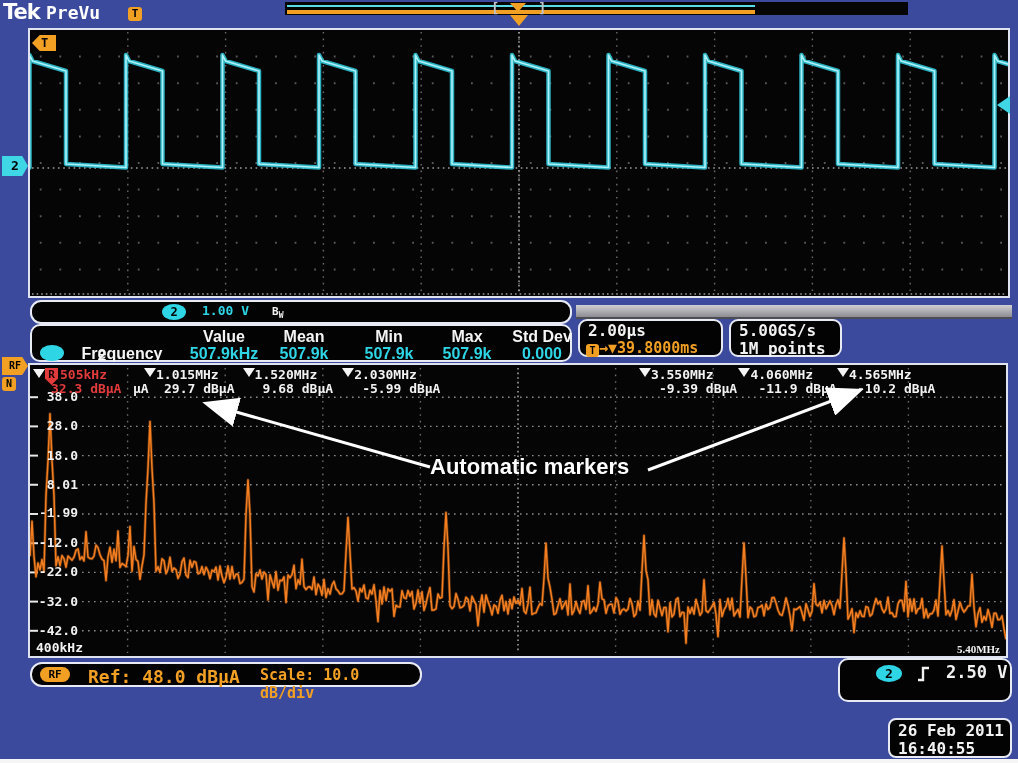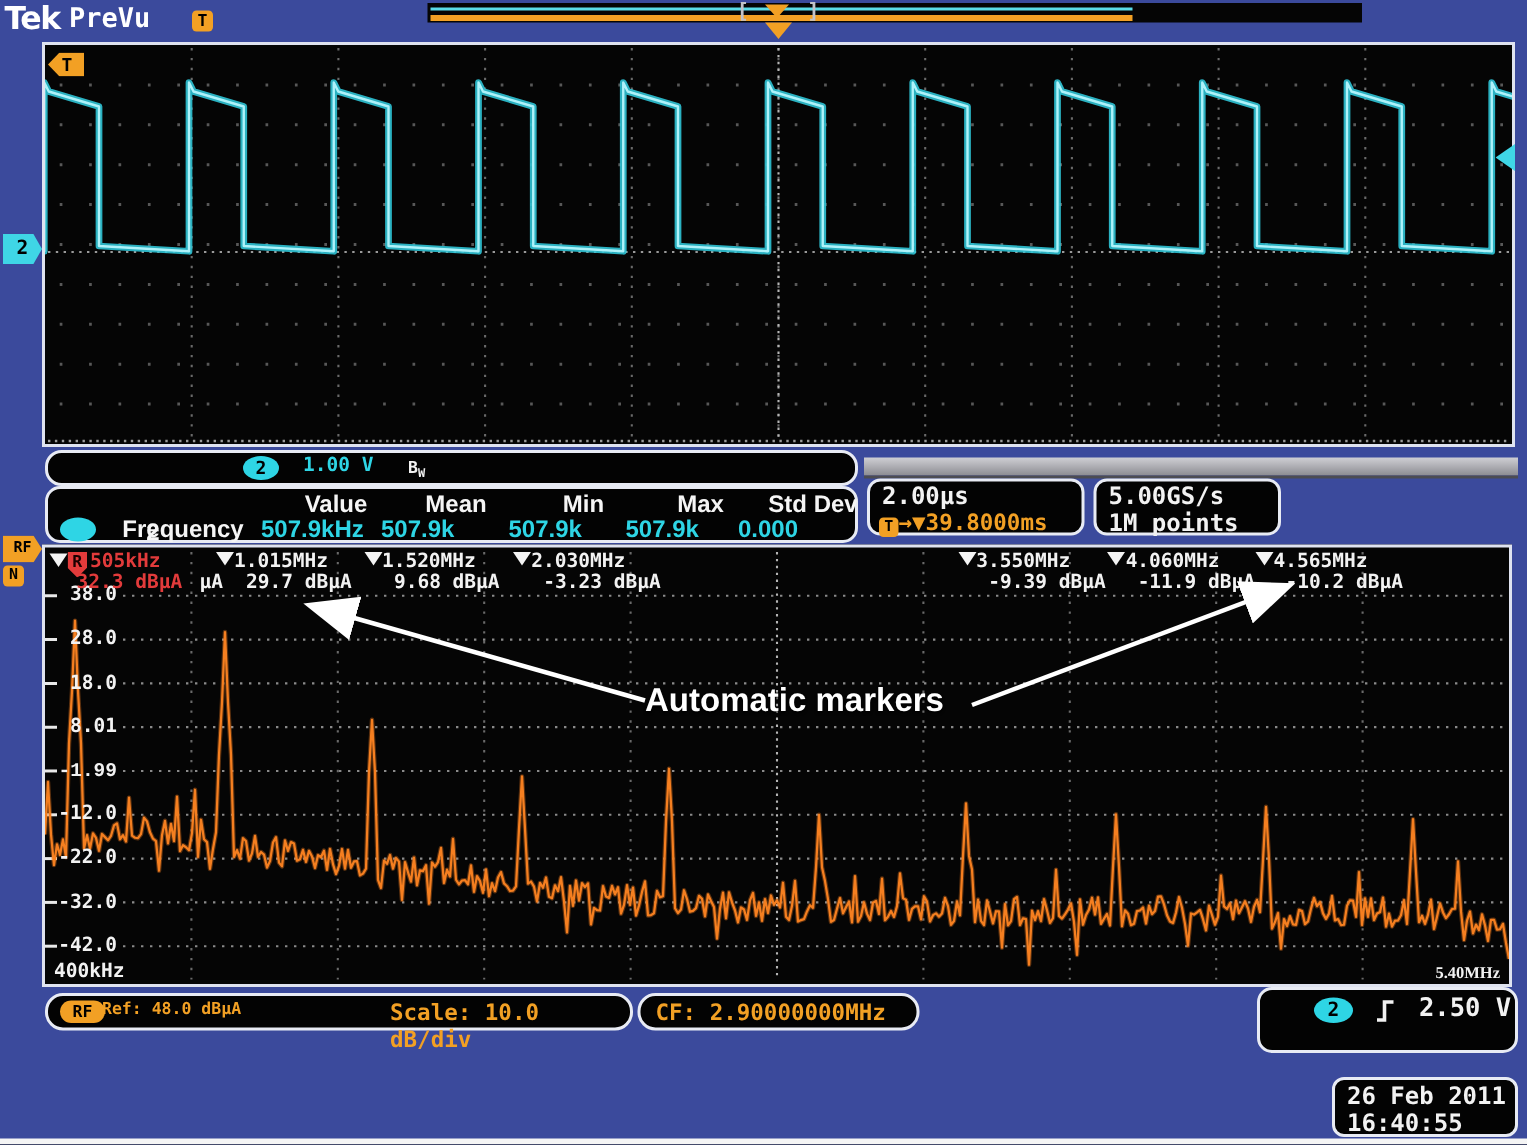--- a/index.html
+++ b/index.html
@@ -33,21 +33,21 @@
   .redtxt{color:#e23b3b;font-weight:bold;}
   .graybar{position:absolute;left:576px;top:305px;width:436px;height:12px;
            background:linear-gradient(#cfcfd4,#8c8c92);border-bottom:2px solid #4c4c52;}
   .t-arrow{position:absolute;left:2px;top:5px;width:24px;height:16px;background:#f2a024;color:#000;
            font-weight:bold;font-size:12px;line-height:16px;padding-left:9px;box-sizing:border-box;
            clip-path:polygon(0 50%,32% 0,100% 0,100% 100%,32% 100%);}
   .trig-level{position:absolute;left:997px;top:96px;width:13px;height:18px;background:#3fd6e6;
            clip-path:polygon(100% 0,100% 100%,0 50%);}
   .mhead span{position:absolute;top:2px;width:100px;text-align:center;color:#f5f5f5;
            font:bold 16px "Liberation Sans",sans-serif;}
-  .mrow span.mval{position:absolute;top:19px;width:100px;text-align:left;color:#2ed5e5;
+  .mrow span.mval{position:absolute;top:19px;width:100px;text-align:center;color:#2ed5e5;
            font-weight:bold;font-size:16px;}
   .marker-tri{position:absolute;width:0;height:0;border-left:6px solid transparent;
            border-right:6px solid transparent;border-top:9px solid #f4f4f4;}
   .mklabel{position:absolute;color:#f2f2f2;font-weight:bold;font-size:13px;white-space:nowrap;}
   .ylab{position:absolute;width:46px;text-align:right;color:#f2f2f2;font-weight:bold;font-size:13px;}
   .flagR{position:absolute;background:#e23b3b;color:#1a0000;font-weight:bold;font-size:11px;
            text-align:center;clip-path:polygon(0 0,100% 0,100% 62%,50% 100%,0 62%);}
   .anno-text{position:absolute;left:430px;top:454px;color:#fff;
            font:bold 22px "Liberation Sans",sans-serif;text-shadow:0 1px 2px #000;}
   .bw{color:#f2f2f2;font-weight:bold;font-size:11px;}
@@ -135,21 +135,21 @@
     <span class="mval" style="left:385px;">507.9k</span>
     <span class="mval" style="left:460px;">0.000</span>
   </div>
 
   <div class="box" style="left:578px;top:319px;width:145px;height:38px;border-radius:9px;">
     <span class="whitetxt abs" style="left:8px;top:0px;font-size:16px;">2.00µs</span>
     <span class="abs" style="left:6px;top:18px;font-size:15px;">
       <span class="tsquare" style="position:static;display:inline-block;width:13px;height:13px;font-size:10px;line-height:13px;vertical-align:-1px;">T</span><span class="orangetxt">→</span><span class="orangetxt">▼</span><span class="orangetxt">39.8000ms</span>
     </span>
   </div>
-  <div class="box" style="left:729px;top:319px;width:125px;height:38px;border-radius:9px;">
+  <div class="box" style="left:729px;top:319px;width:113px;height:38px;border-radius:9px;">
     <span class="whitetxt abs" style="left:8px;top:0px;font-size:16px;">5.00GS/s</span>
     <span class="whitetxt abs" style="left:8px;top:18px;font-size:16px;">1M points</span>
   </div>
 
   <div class="pent-orange" style="left:2px;top:357px;width:26px;height:18px;font-size:10px;line-height:18px;">
     <span>RF</span>
   </div>
   <div class="oval-orange" style="left:2px;top:377px;width:14px;height:14px;font-size:10px;line-height:14px;border-radius:3px;">
     <span>N</span>
   </div>
@@ -199,21 +199,21 @@
       </div>
     <div id="spec-markers">
         <div class="marker-tri" style="left: 114.048px; top: 3px;"></div>
         <div class="mklabel" style="left: 126.048px; top: 2px;">1.015MHz</div>
         <div class="mklabel" style="left: 134.048px; top: 16px;">29.7 dBµA</div>
         <div class="marker-tri" style="left: 212.624px; top: 3px;"></div>
         <div class="mklabel" style="left: 224.624px; top: 2px;">1.520MHz</div>
         <div class="mklabel" style="left: 232.624px; top: 16px;">9.68 dBµA</div>
         <div class="marker-tri" style="left: 312.176px; top: 3px;"></div>
         <div class="mklabel" style="left: 324.176px; top: 2px;">2.030MHz</div>
-        <div class="mklabel" style="left: 332.176px; top: 16px;">-3.23 dBµA</div>
+        <div class="mklabel" style="left: 332.176px; top: 16px;">-5.99 dBµA</div>
         <div class="marker-tri" style="left: 608.88px; top: 3px;"></div>
         <div class="mklabel" style="left: 620.88px; top: 2px;">3.550MHz</div>
         <div class="mklabel" style="left: 628.88px; top: 16px;">-9.39 dBµA</div>
         <div class="marker-tri" style="left: 708.432px; top: 3px;"></div>
         <div class="mklabel" style="left: 720.432px; top: 2px;">4.060MHz</div>
         <div class="mklabel" style="left: 728.432px; top: 16px;">-11.9 dBµA</div>
         <div class="marker-tri" style="left: 807.008px; top: 3px;"></div>
         <div class="mklabel" style="left: 819.008px; top: 2px;">4.565MHz</div>
         <div class="mklabel" style="left: 827.008px; top: 16px;">-10.2 dBµA</div>
       </div>
@@ -240,25 +240,22 @@
       </marker>
     </defs>
     <line x1="430" y1="467" x2="208" y2="404" stroke="#fff" stroke-width="3" marker-end="url(#ah)"></line>
     <line x1="648" y1="470" x2="858" y2="391" stroke="#fff" stroke-width="3" marker-end="url(#ah)"></line>
   </svg>
 
   <div class="box" style="left:30px;top:662px;width:392px;height:25px;border-radius:12px;">
     <div class="oval-orange" style="left:8px;top:3px;width:30px;height:15px;font-size:11px;line-height:15px;border-radius:8px;">
       <span>RF</span>
     </div>
-    <span class="orangetxt abs" style="left:36px;top:2px;font-size:11px;">Ref: 48.0 dBµA</span>
+    <span class="orangetxt abs" style="left:56px;top:2px;font-size:18px;">Ref: 48.0 dBµA</span>
     <span class="orangetxt abs" style="left:228px;top:2px;font-size:15px;">Scale: 10.0 dB/div</span>
-  </div>
-  <div class="box" style="left:425px;top:662px;width:188px;height:25px;border-radius:12px;">
-    <span class="orangetxt abs" style="left:10px;top:2px;font-size:15px;">CF: 2.90000000MHz</span>
   </div>
   <div class="box" style="left:838px;top:658px;width:174px;height:44px;border-radius:10px;">
     <div class="oval" style="left:36px;top:5px;width:26px;height:17px;font-size:13px;line-height:17px;">
       <span>2</span>
     </div>
     <svg class="abs" style="left:76px;top:4px;" width="16" height="19">
       <path d="M2 16 H7 V4 H13" stroke="#f2f2f2" stroke-width="2.4" fill="none"></path>
     </svg>
     <span class="whitetxt abs" style="left:106px;top:2px;font-size:17px;">2.50 V</span>
   </div>

